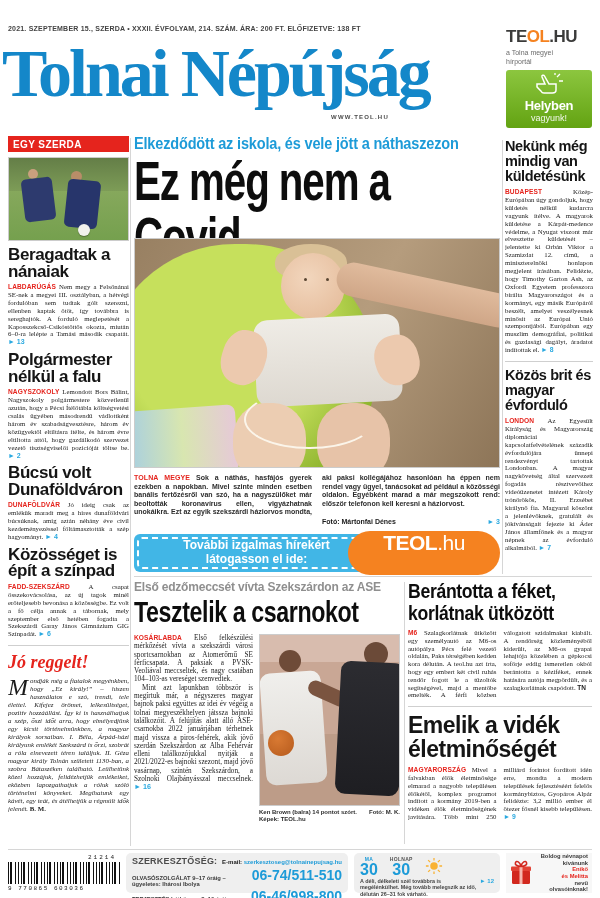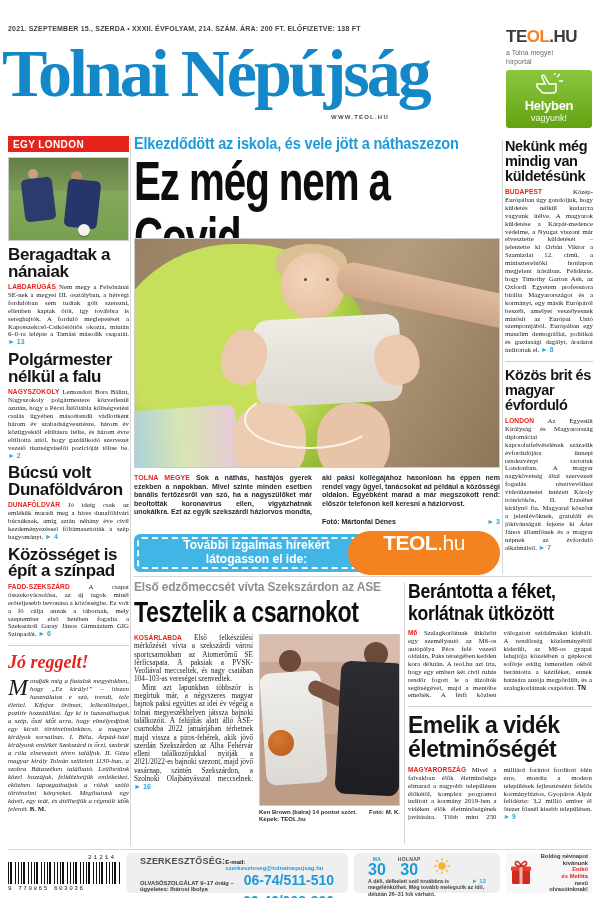--- a/index.html
+++ b/index.html
@@ -81,21 +81,21 @@
   .b0t{width:219px;transform:scaleX(.84);font-size:21px;line-height:22px;color:#0d0d0d;letter-spacing:-.4px}
   .b1t{font-size:23px;line-height:24px;font-weight:700;letter-spacing:-.5px;color:#151515;margin:5px 0 5px}
   .cols2{column-count:2;column-gap:7px;font-family:"Liberation Serif",serif;font-size:6.8px;line-height:7.8px}
   .cols2 .sig{font-weight:700;font-family:"Liberation Sans",sans-serif;font-size:6.5px}
   
   .footer{left:8px;top:853px;width:584px;height:40px;display:flex;gap:6px}
   .bc{width:112px;position:relative;padding-top:1px}
   .bc-issue{text-align:right;font-family:"Liberation Mono",monospace;font-size:6px;letter-spacing:2px;padding-right:4px}
   .bc-bars{height:22px;margin-top:1px;background:repeating-linear-gradient(90deg,#111 0 1px,#fff 1px 2px,#111 2px 4px,#fff 4px 7px,#111 7px 8px,#fff 8px 10px,#111 10px 11px,#fff 11px 13px)}
   .bc-digits{font-family:"Liberation Mono",monospace;font-size:6px;letter-spacing:1.5px;margin-top:1px}
-  .fbox{background:#efefef;border-radius:5px;padding:3px 14px}
+  .fbox{background:#efefef;border-radius:5px;padding:3px 6px}
   .edbox{flex:1}
   .edrow1{display:flex;justify-content:space-between;align-items:baseline}
   .edtitle{font-size:9px;font-weight:700;color:#4c4c4c;letter-spacing:.2px}
   .edmail{font-size:6px;font-weight:700}
   .edmail .addr{color:#1d9bd8}
   .edline{display:flex;justify-content:space-between;align-items:baseline;margin-top:1px}
   .edline .lab{font-size:5.8px;font-weight:700;color:#3a3a3a}
   .edline .ph-num{font-size:14px;font-weight:700;color:#1d9bd8;white-space:nowrap}
   .wxbox{width:146px}
   .wxtop{display:flex;gap:12px;align-items:flex-start}
@@ -131,21 +131,21 @@
     </div>
   </div>
 
   <div class="rule" style="left:130px;top:138px;width:1px;height:708px"></div>
   <div class="rule" style="left:502px;top:140px;width:1px;height:434px"></div>
   <div class="rule" style="left:404px;top:582px;width:1px;height:262px"></div>
   <div class="rule" style="left:134px;top:576px;width:458px;height:1px"></div>
   <div class="rule" style="left:8px;top:849px;width:584px;height:1px"></div>
 
   <div class="abs leftcol">
-    <div class="secbanner">EGY LONDON</div>
+    <div class="secbanner">EGY SZERDA</div>
 
     <div class="ph" style="height:84px;margin-bottom:6px">
       <div class="shape" style="left:0;top:0;right:0;height:40%;background:linear-gradient(180deg,#647e47,#7d9c57)"></div>
       <div class="shape" style="left:0;top:40%;right:0;bottom:0;background:linear-gradient(180deg,#86a85c,#75a04e)"></div>
       <div class="shape" style="left:16%;top:14%;width:10px;height:10px;border-radius:50%;background:#caa07e"></div>
       <div class="shape" style="left:12%;top:24%;width:26%;height:52%;background:#2d3a6e;border-radius:5px;transform:rotate(-7deg)"></div>
       <div class="shape" style="left:52%;top:16%;width:11px;height:11px;border-radius:50%;background:#b88d68"></div>
       <div class="shape" style="left:48%;top:27%;width:28%;height:58%;background:#27356b;border-radius:5px;transform:rotate(6deg)"></div>
       <div class="shape" style="left:58%;bottom:5%;width:12px;height:12px;border-radius:50%;background:#f2f2ee;box-shadow:0 1px 1px rgba(0,0,0,.3)"></div>
     </div>

